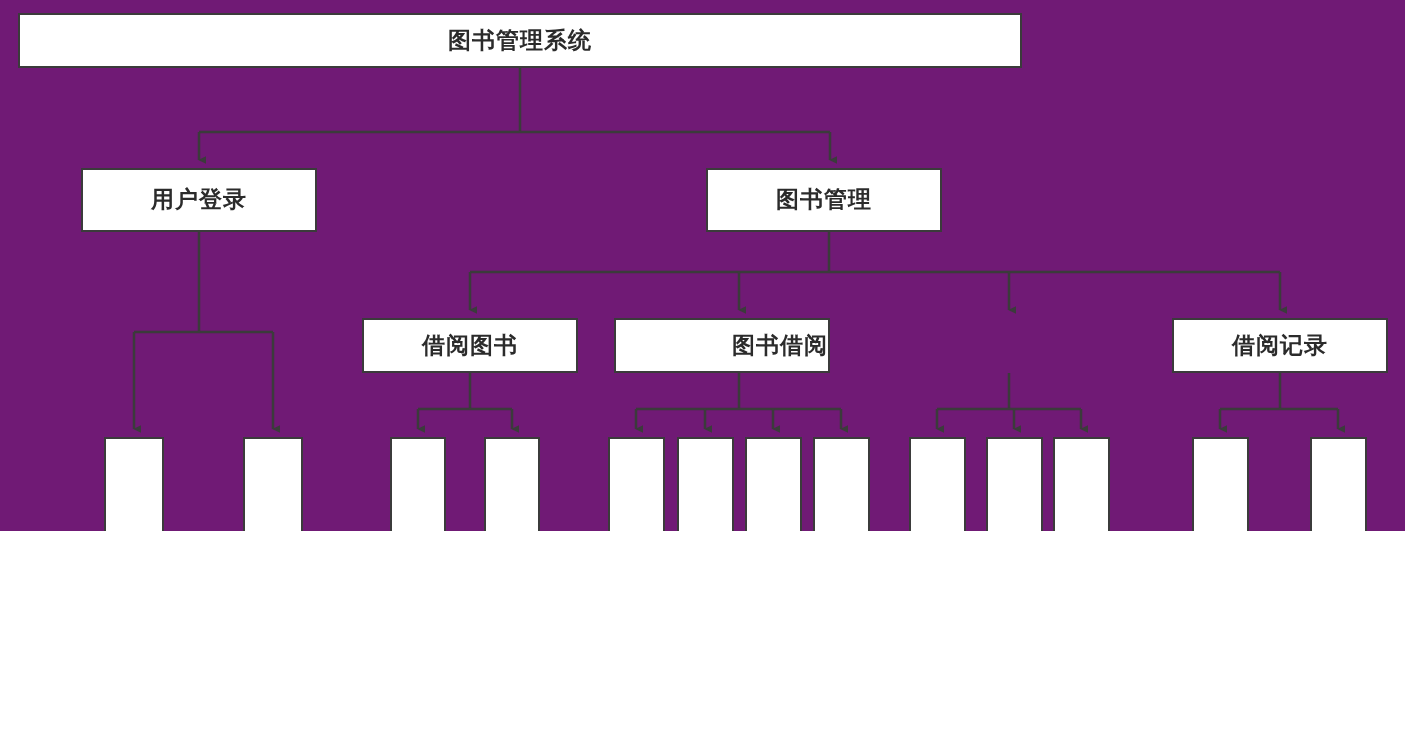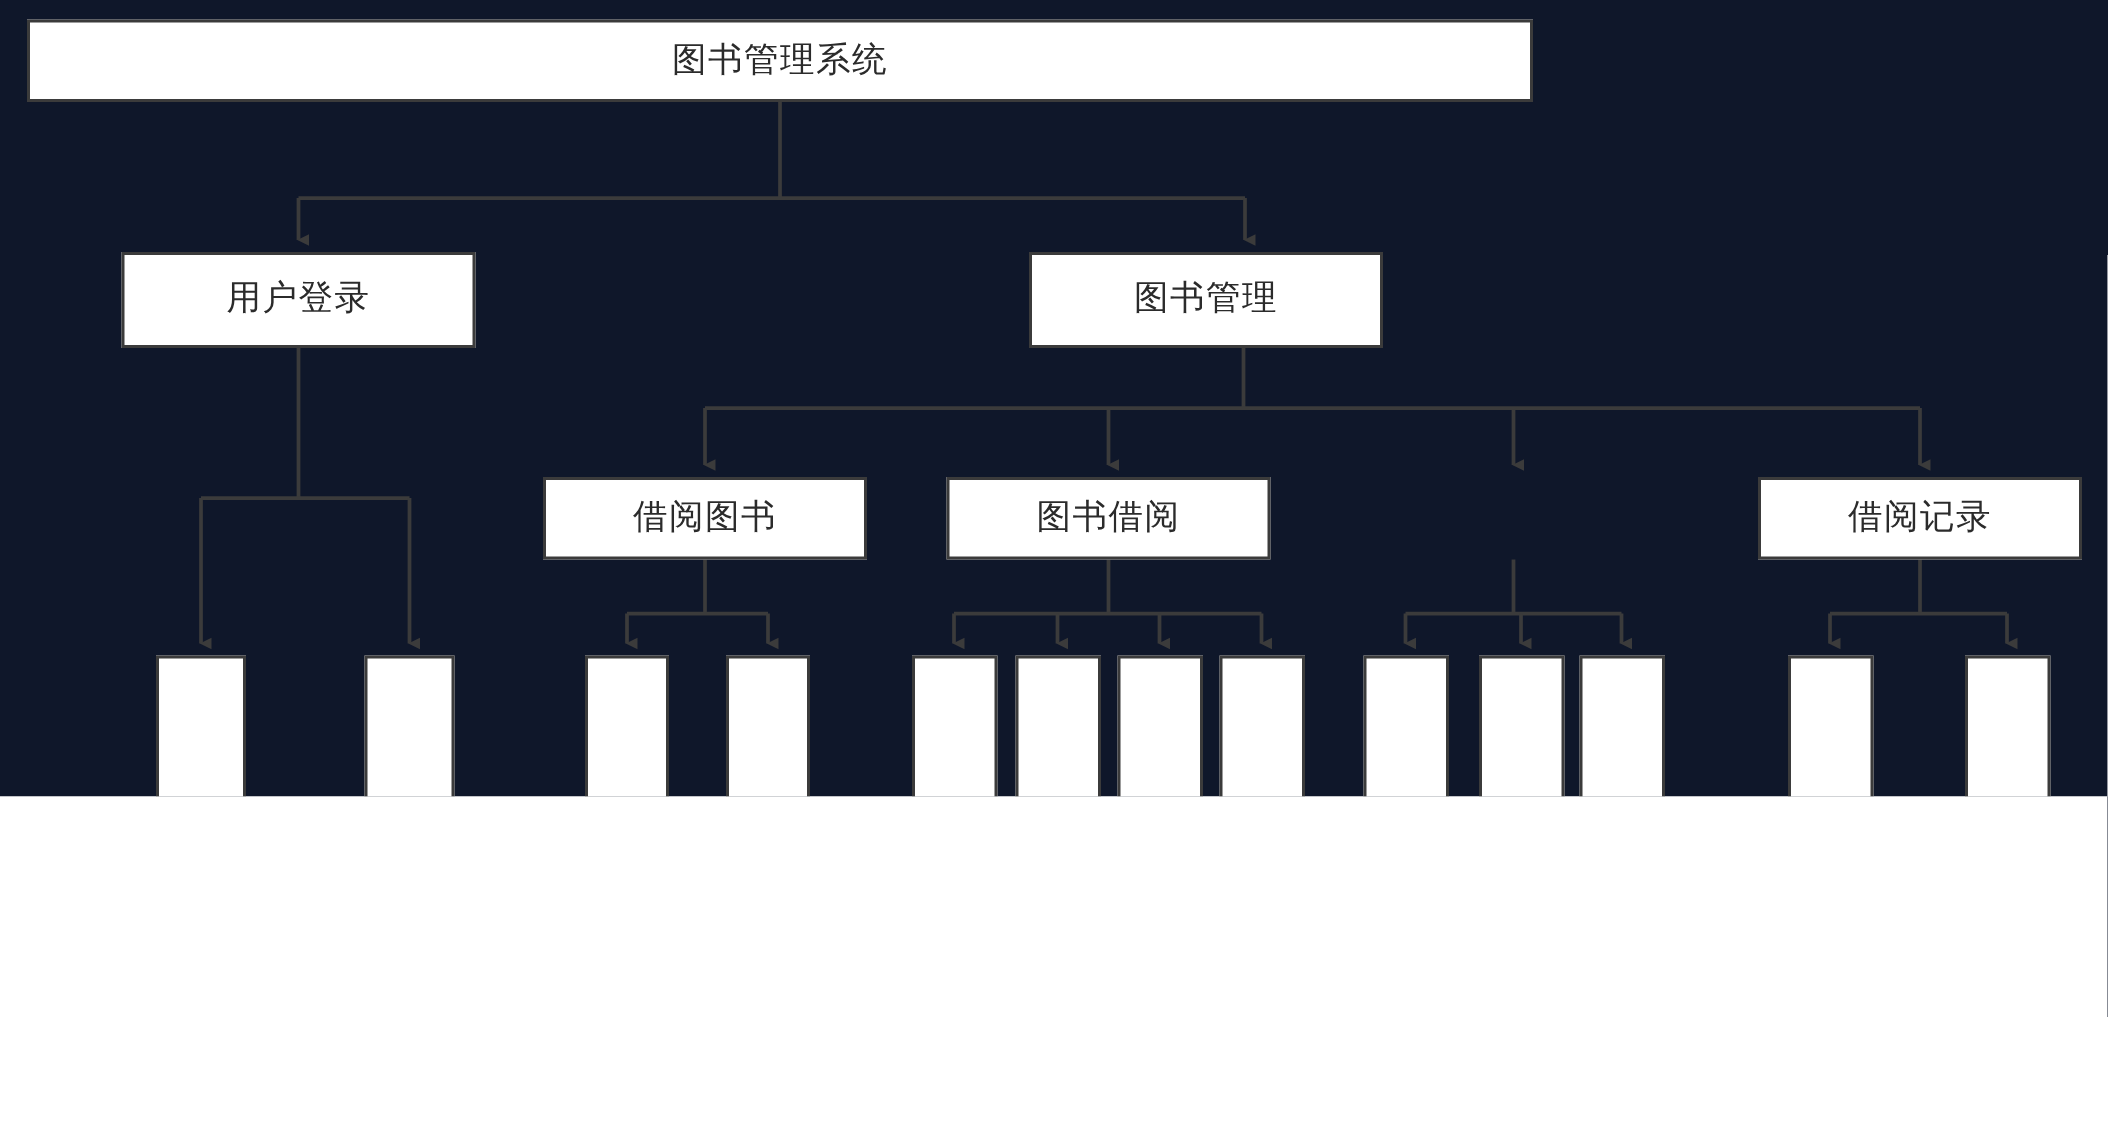--- a/index.html
+++ b/index.html
@@ -4,23 +4,24 @@
 <style>
   html, body {
     margin: 0;
     padding: 0;
     background: #ffffff;
   }
   #canvas {
     position: relative;
     width: 1405px;
     height: 531px;
-    background: #0f172a;
+    background: #701a75;
     font-family: "DejaVu Sans", "Liberation Sans", sans-serif;
     overflow: hidden;
+    font-weight: bold;
   }
   svg#wires {
     position: absolute;
     left: 0;
     top: 0;
     width: 1405px;
     height: 747px;
     pointer-events: none;
   }
   .node {
@@ -127,28 +128,28 @@
     </g>
   </svg>
 
   <div class="node horiz" style="left:18px; top:13px; width:1004px; height:55px;">
     <span class="label">图书管理系统</span>
   </div>
 
   <div class="node horiz" style="left:81px; top:168px; width:236px; height:64px;">
     <span class="label">用户登录</span>
   </div>
-  <div class="node horiz" style="left:686px; top:168px; width:236px; height:64px;">
+  <div class="node horiz" style="left:706px; top:168px; width:236px; height:64px;">
     <span class="label">图书管理</span>
   </div>
 
   <div class="node horiz" style="left:362px; top:318px; width:216px; height:55px;">
     <span class="label">借阅图书</span>
   </div>
-  <div class="node horiz" style="left:631px; top:318px; width:216px; height:55px;">
+  <div class="node horiz" style="left:614px; top:318px; width:216px; height:55px;justify-content:flex-end;">
     <span class="label">图书借阅</span>
   </div>
   <div class="node horiz" style="left:1172px; top:318px; width:216px; height:55px;">
     <span class="label">借阅记录</span>
   </div>
 
   <div class="node vert" style="left:104px; top:437px; width:60px; height:297px;">
     <span class="label">用户登录</span>
   </div>
   <div class="node vert" style="left:243px; top:437px; width:60px; height:297px;">

